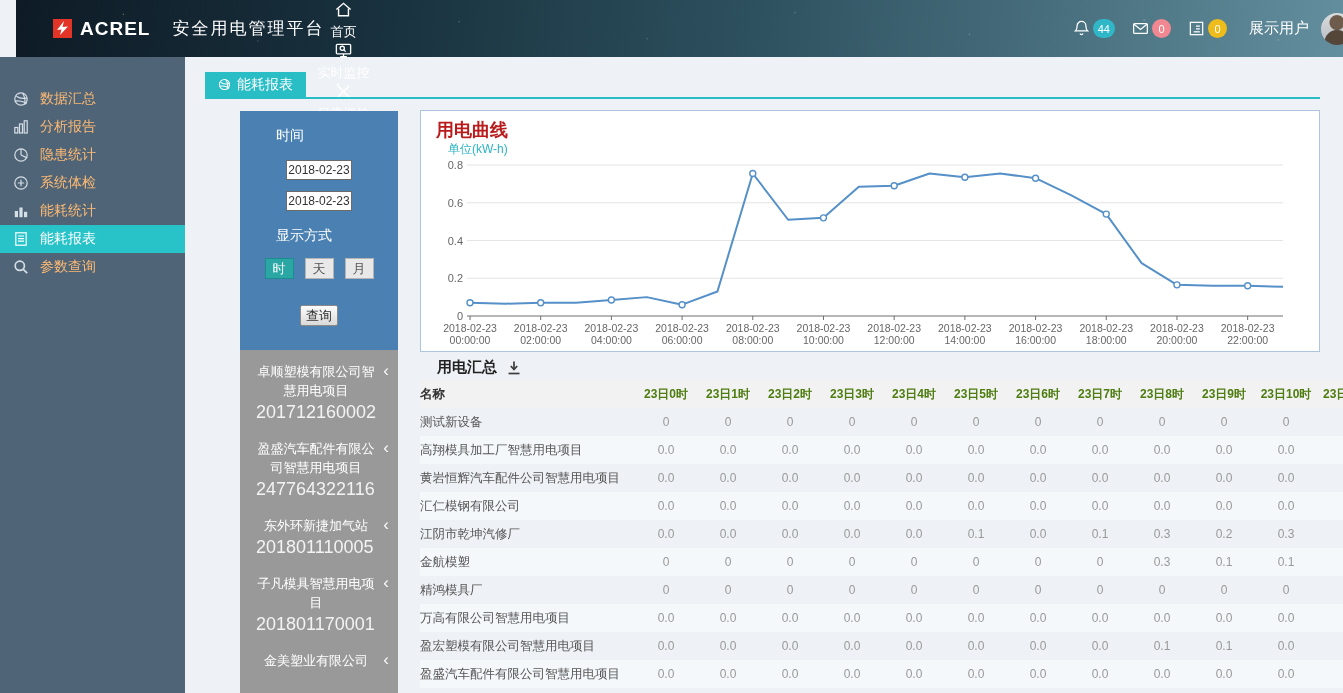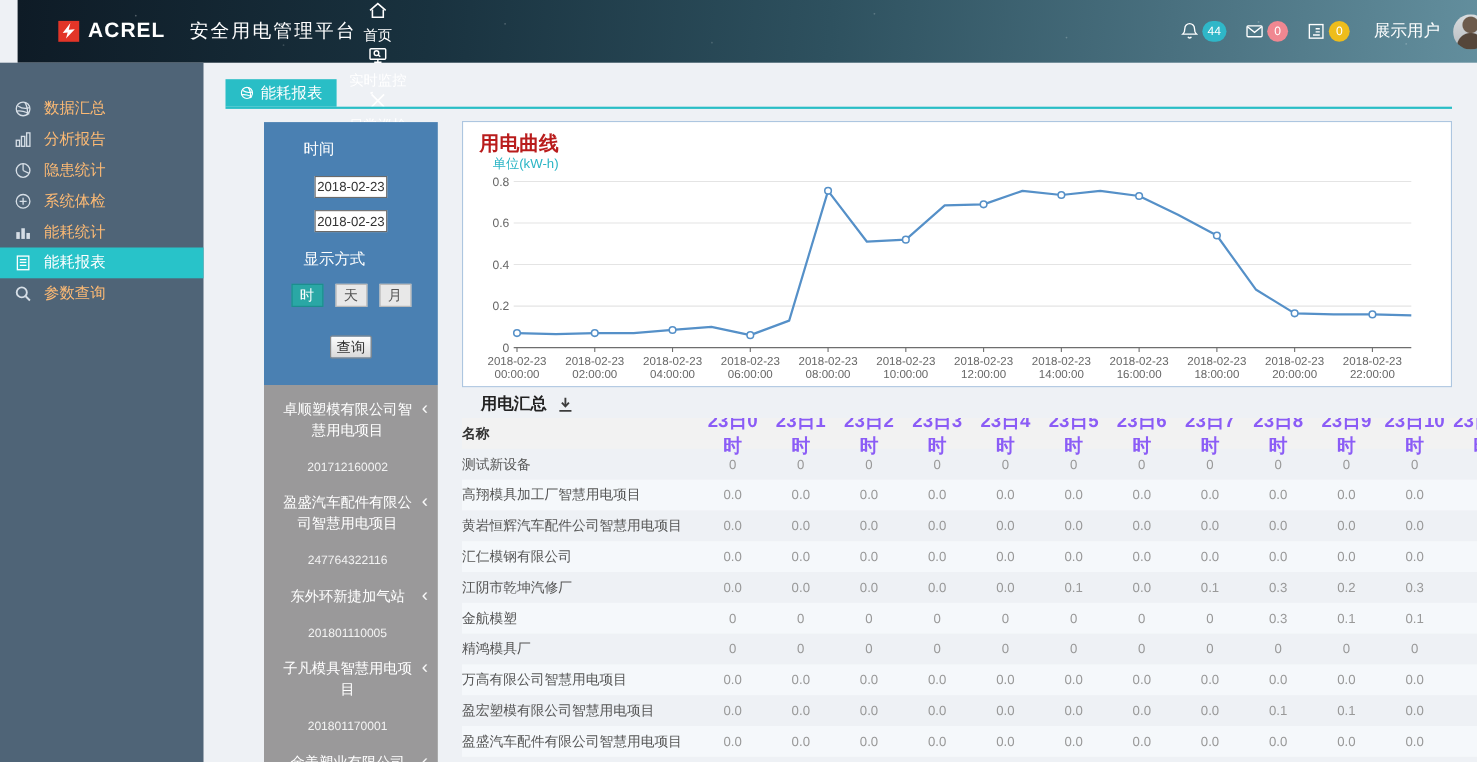--- a/index.html
+++ b/index.html
@@ -70,41 +70,41 @@
   .mode-btn.active { background:#2aa7a5; border-color:#1c8c8c; color:#fff; }
   .query-btn { display:block; margin:26px auto 0; width:38px; height:21px; font-size:13px; color:#333;
     background:linear-gradient(#fdfdfd,#d9d9d9); border:1px solid #8a8a8a; border-radius:2px;
     cursor:pointer; font-family:inherit; }
 
   
   .project-list { position:absolute; left:240px; top:350px; width:158px; height:343px;
     background:#9a999a; overflow:hidden; padding-top:2px; }
   .project-item { position:relative; padding:10px 22px 6px 16px; color:#fff; cursor:pointer; }
   .p-name { font-size:13px; line-height:19px; text-align:center; }
-  .p-code { font-size:11px; text-align:center; color:rgba(255,255,255,.88); margin-top:19px; }
+  .p-code { font-size:18px; color:rgba(255,255,255,.88); margin-top:2px; }
   .chev { position:absolute; right:9px; top:12px; font-size:17px; line-height:14px;
     color:rgba(255,255,255,.95); }
 
   
   .chart-panel { position:absolute; left:420px; top:110px; width:900px; height:242px;
     background:#fff; border:1px solid #adc6e0; }
   .chart-title { font-size:18px; font-weight:bold; color:#b91c1c; margin:7px 0 0 15px; }
   .chart-unit { position:absolute; left:27px; top:30px; font-size:12px; color:#2ab5c5; }
   #chart-svg { position:absolute; left:0; top:44px; }
 
   
   .table-head-row { position:absolute; left:437px; top:358px; display:flex; align-items:center; gap:9px; }
   .table-title { font-size:15px; font-weight:bold; color:#222; }
   .dl-icon { width:16px; height:16px; cursor:pointer; }
   .table-wrap { position:absolute; left:420px; top:380px; width:923px; height:309px; overflow:hidden; }
   .trow { display:flex; width:985px; height:28px; align-items:center; }
   .trow.thead { background:#f2f2f2; font-weight:bold; color:#333; }
   .trow.alt { background:#f5f8fb; }
   .cell { flex:0 0 62px; text-align:center; font-size:12px; color:#999; }
-  .thead .cell { color:#8b5cf6; font-size:17px; }
+  .thead .cell { color:#4d7c0f; font-size:12px; }
   .cell-name { flex:0 0 215px; color:#555; font-size:12.5px; }
   .thead .cell-name { color:#333; }
 </style>
 </head>
 <body>
 
 <div class="app">
 
   <header class="navbar">
     <div class="brand">

